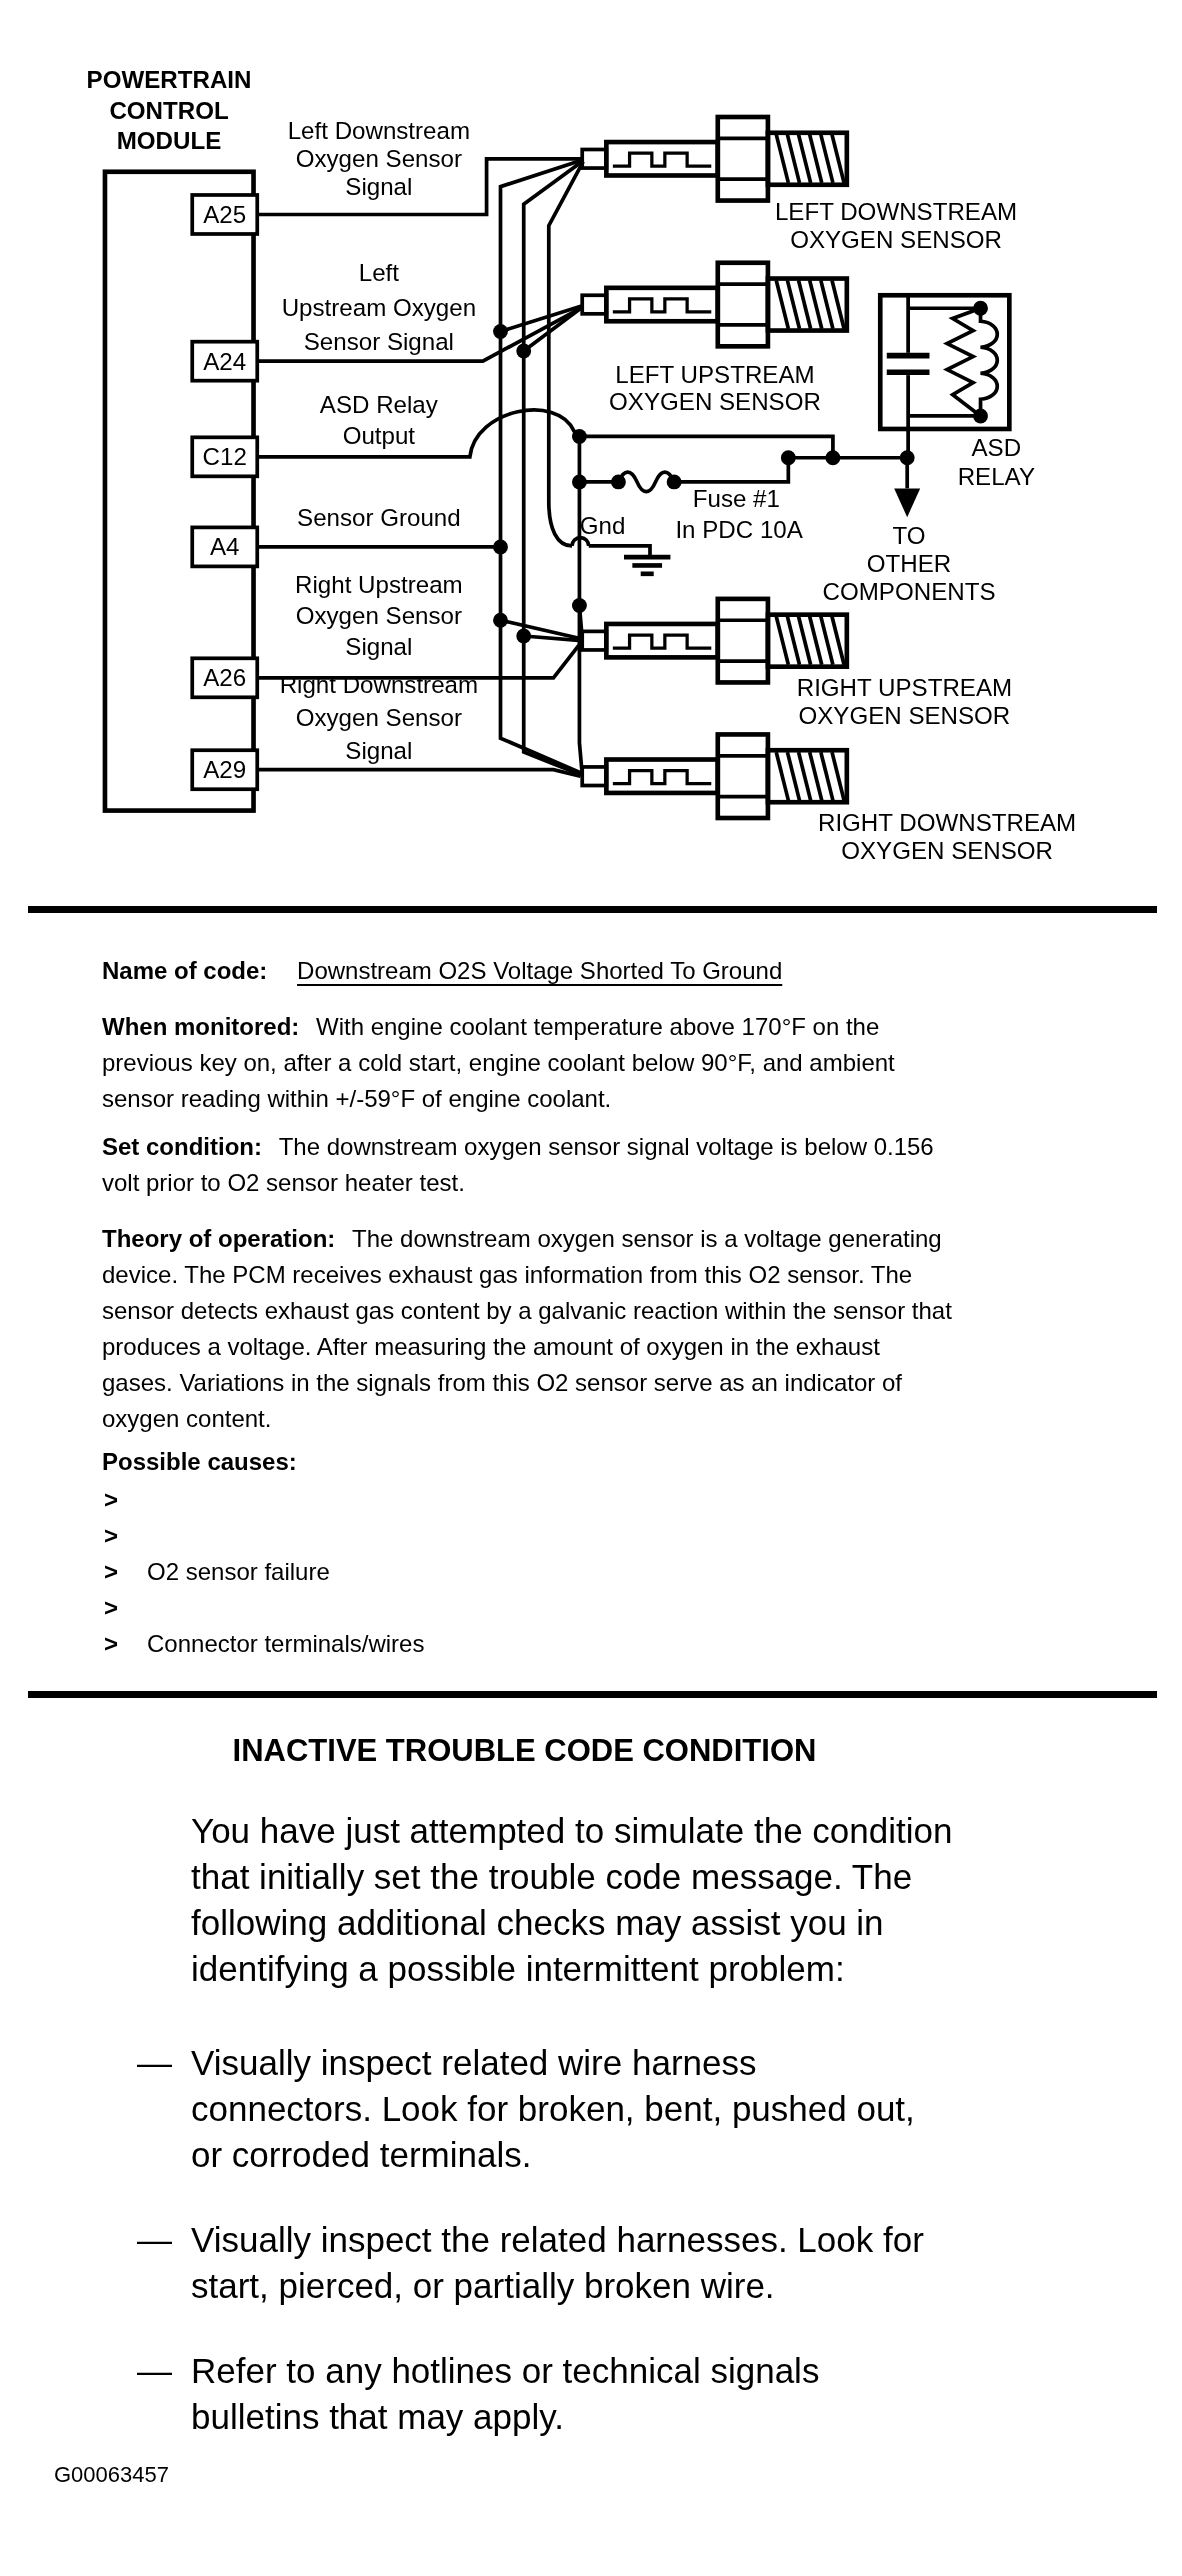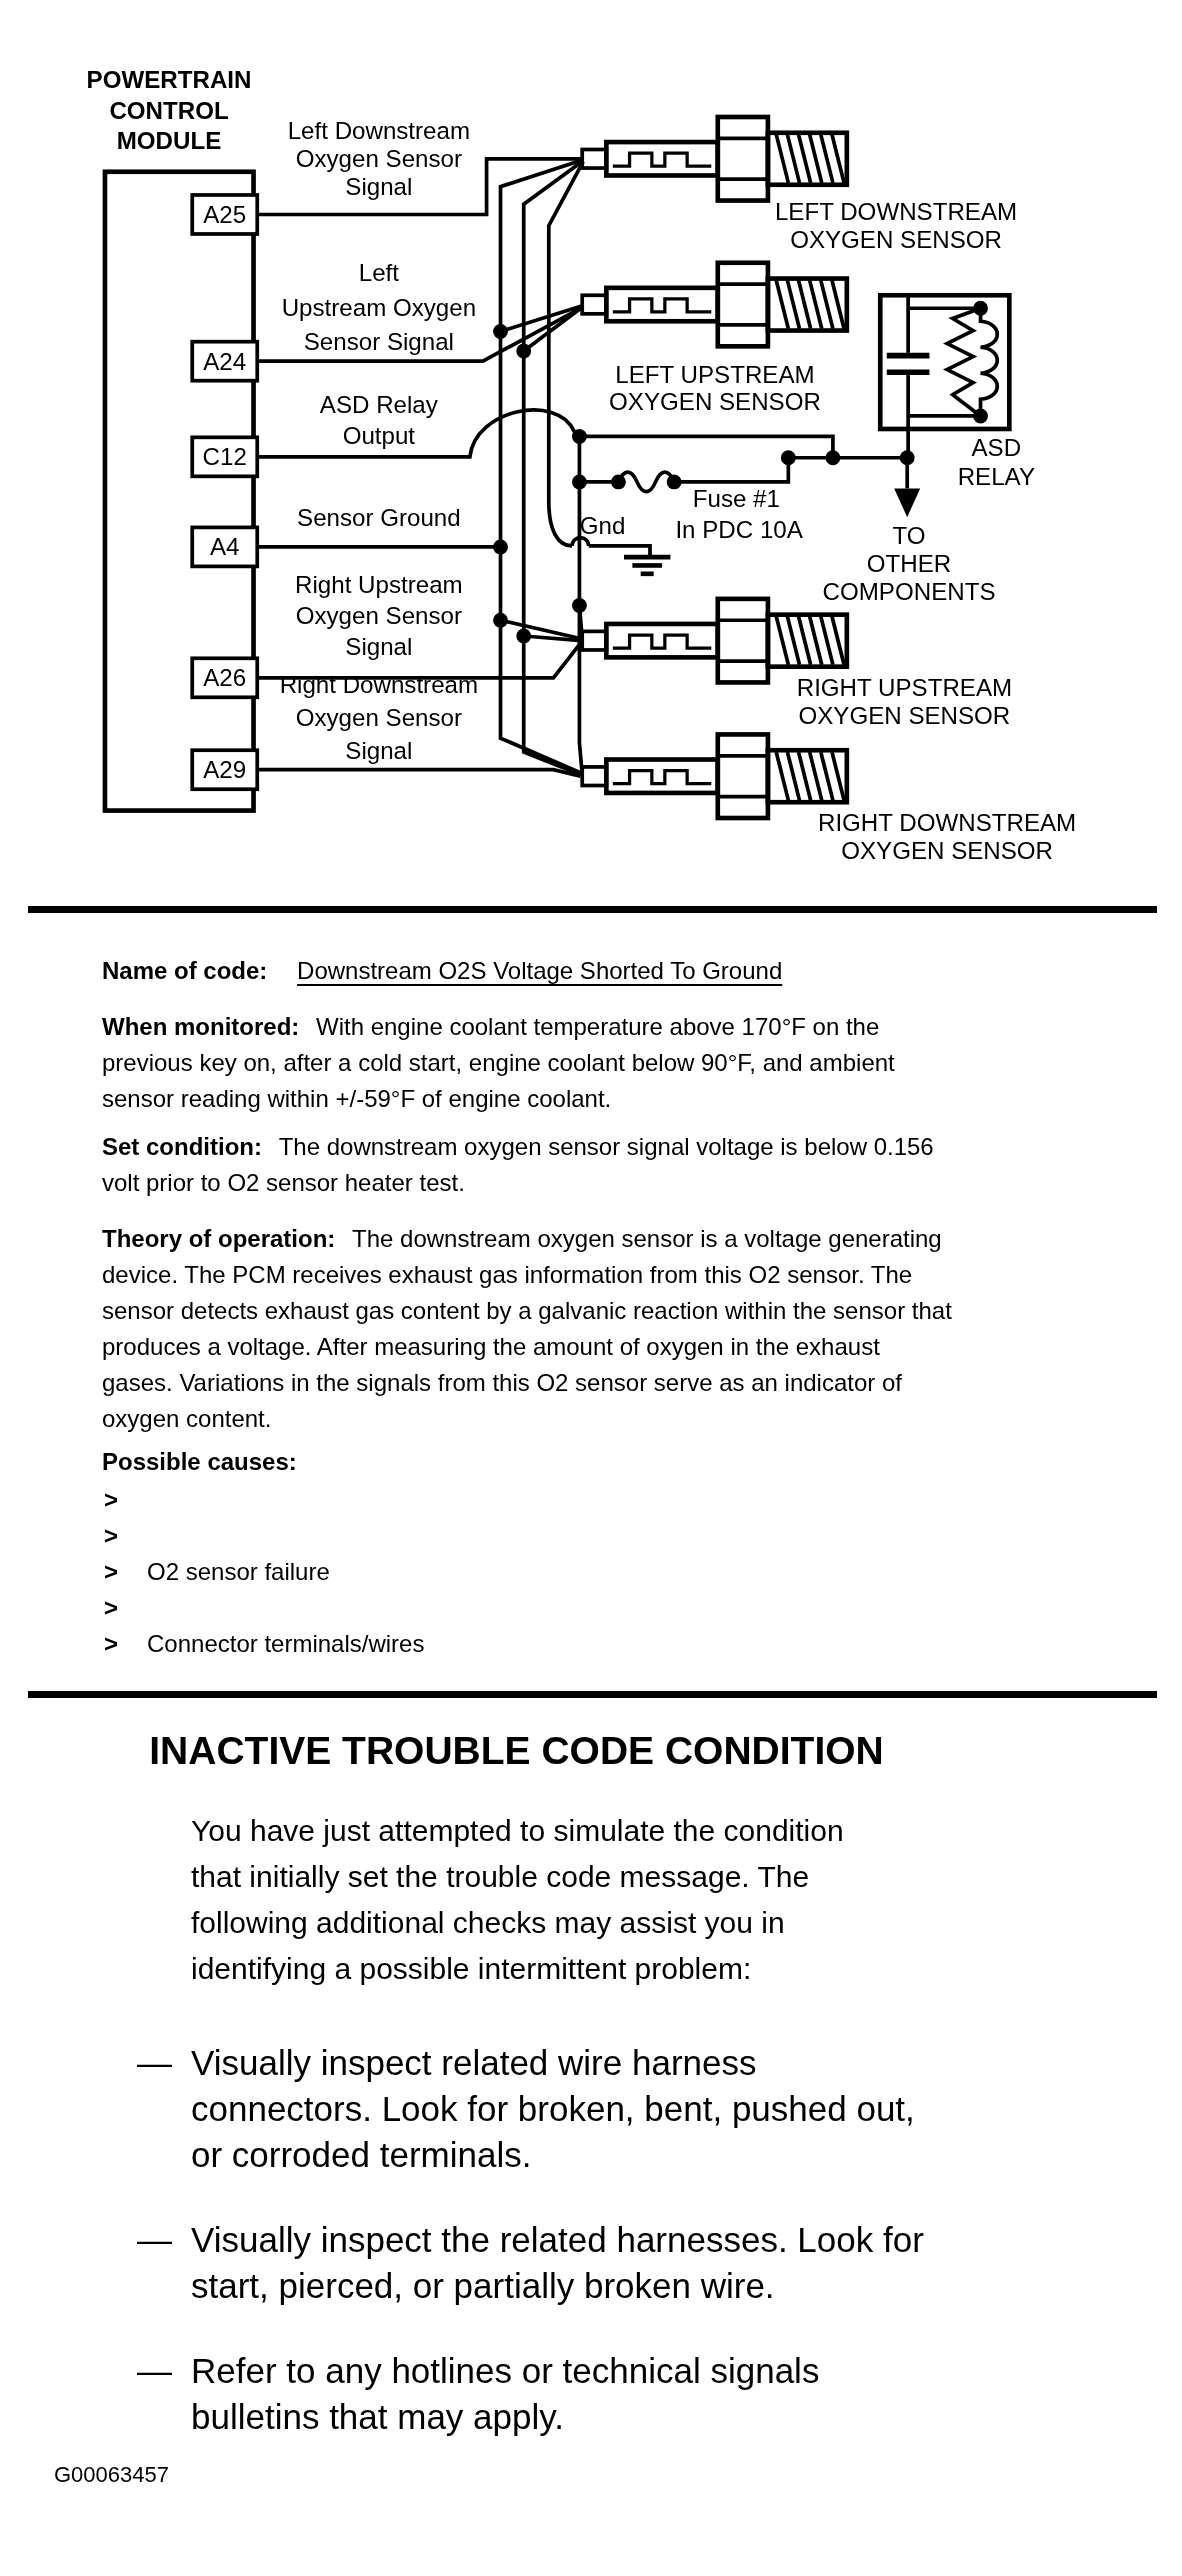--- a/index.html
+++ b/index.html
@@ -13,22 +13,22 @@
   .rule{position:absolute;background:#000;}
   
   .u-block{position:absolute;left:102px;width:1049px;font-size:24px;line-height:36px;}
   .u-block b{font-weight:bold;margin-right:16.7px;}
   .prelines{white-space:pre-line;}
   .underlined{text-decoration:underline;text-underline-offset:4.6px;text-decoration-thickness:1.9px;margin-left:13px;}
   .cause-row{position:relative;height:36px;}
   .cause-marker{position:absolute;left:1.9px;top:0;font-weight:bold;}
   .cause-text{position:absolute;left:45px;top:0;}
   
-  .l-heading{position:absolute;left:94px;width:845px;text-align:center;font-size:39px;font-weight:bold;line-height:45px;}
-  .l-intro{position:absolute;left:191px;width:835px;font-size:30px;line-height:46px;}
+  .l-heading{position:absolute;left:102px;width:845px;text-align:center;font-size:31px;font-weight:bold;line-height:45px;}
+  .l-intro{position:absolute;left:191px;width:835px;font-size:35px;line-height:46px;}
   .check{position:absolute;left:137px;width:891px;font-size:35px;line-height:46px;}
   .check .dash{position:absolute;left:0;top:0;}
   .check .check-text{margin-left:54px;}
   .figure-id{position:absolute;left:54px;font-size:22px;}
 </style>
 </head>
 <body>
 
 <svg class="abs" style="left:0;top:0" width="1183" height="896" viewBox="0 0 1274 965">
 

